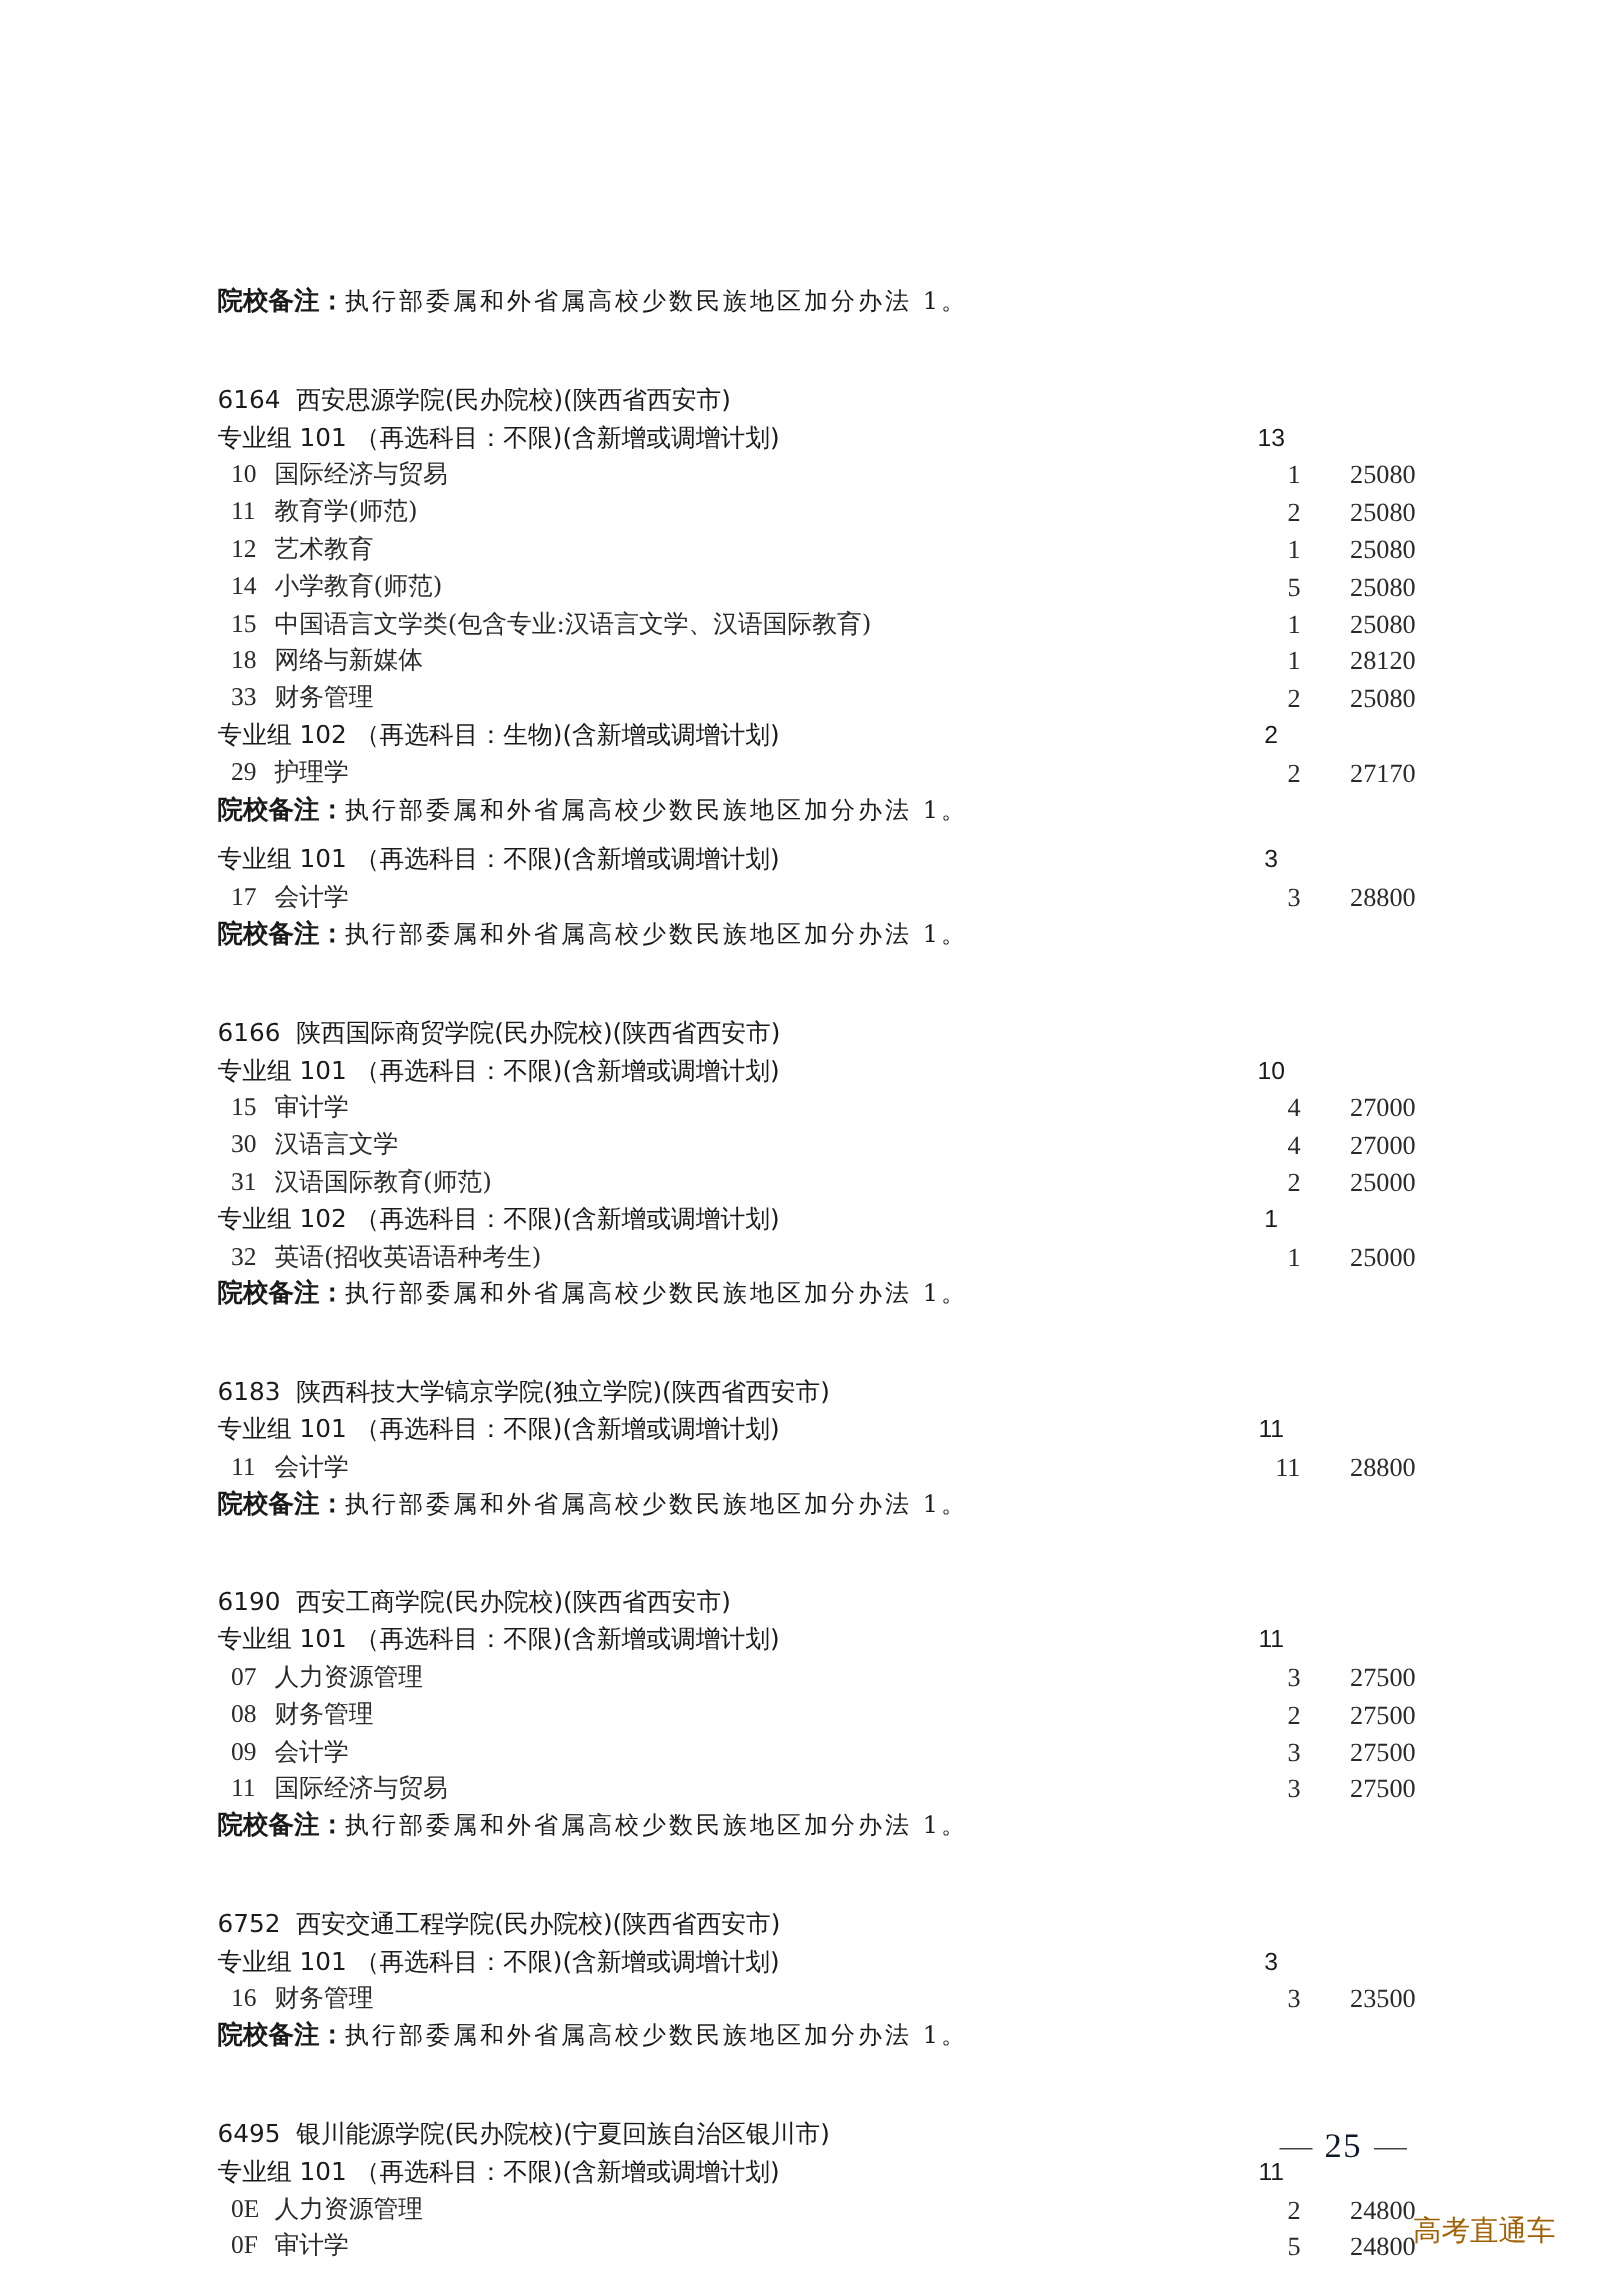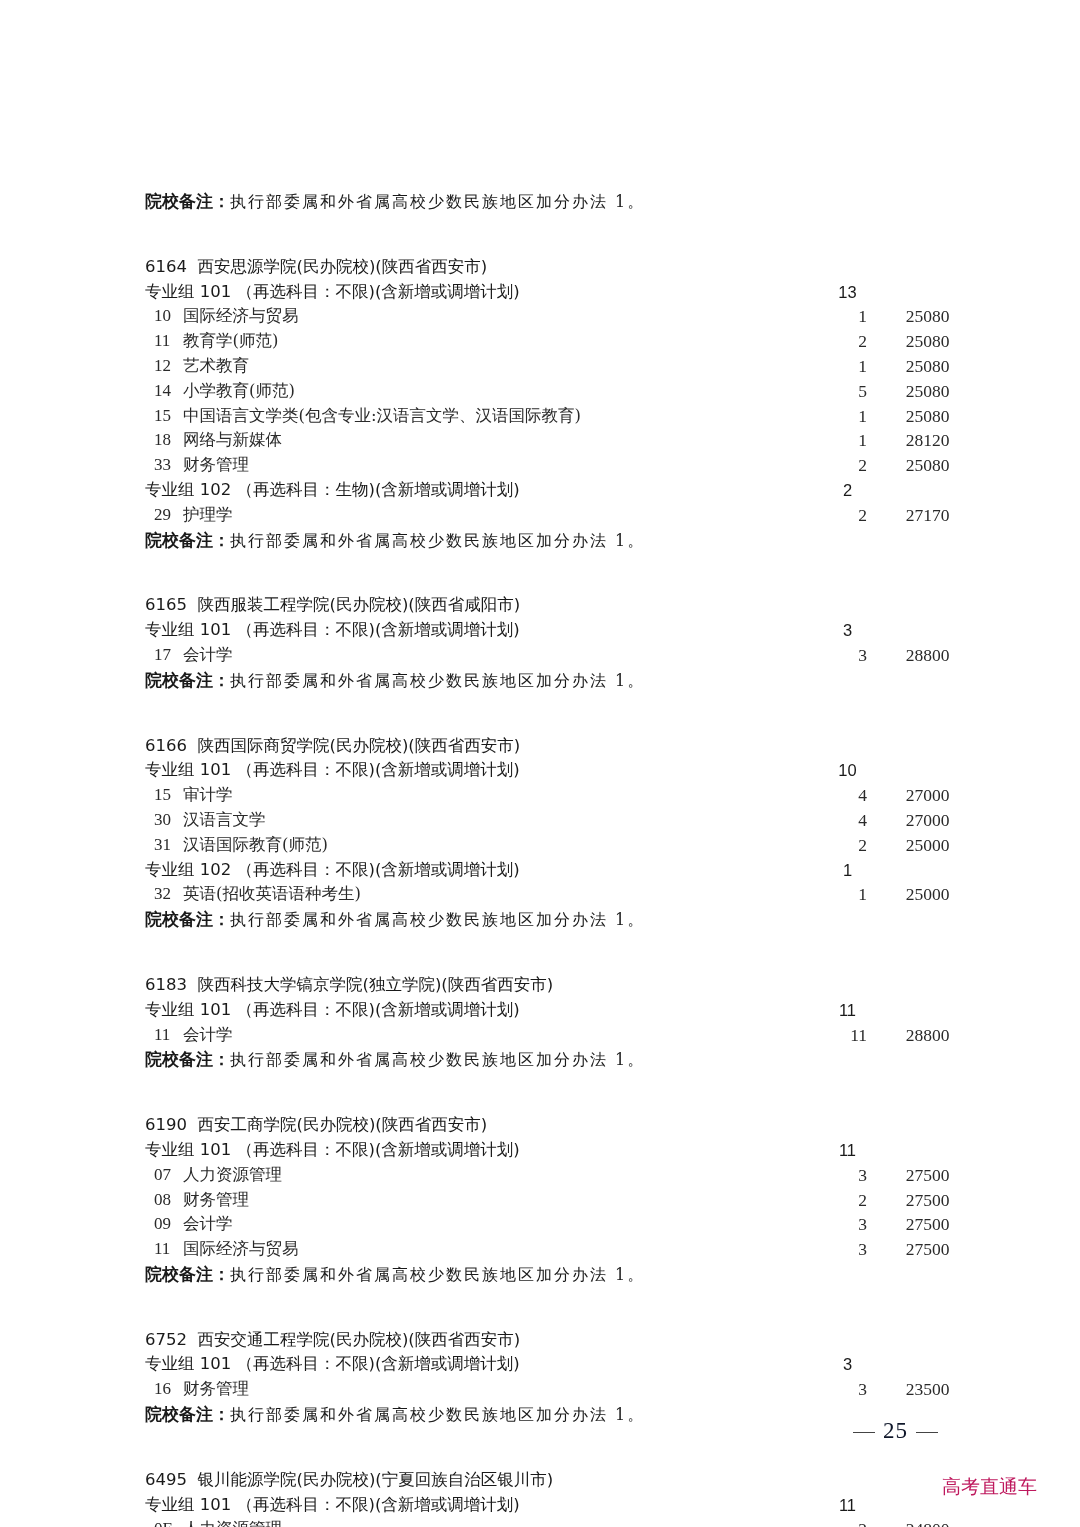--- a/index.html
+++ b/index.html
@@ -16,30 +16,30 @@
   .remark .text { font-family: "DejaVu Serif", serif; letter-spacing: 2px; font-size: 16px; }
   .school { font-family: "DejaVu Sans", sans-serif; font-size: 16.5px; margin-top: 32px; }
   .group { font-family: "DejaVu Sans", sans-serif; font-size: 16.5px; }
   .major { font-family: "DejaVu Serif", serif; font-size: 16.5px; color: #2a2a2a; padding-left: 9px; }
   .major .code { display: inline-block; min-width: 29px; font-family: "Liberation Serif", serif; font-size: 17px; }
   .count {
     position: absolute; left: 690px; width: 40px; text-align: right; top: 0;
   }
   .count.g { font-family: "Liberation Sans", sans-serif; font-size: 16.5px; left: 680px; width: 45px; text-align: center; }
   .count.m { font-family: "Liberation Serif", serif; font-size: 17.5px; width: 32px; text-align: right; }
-  .fee { position: absolute; left: 755px; width: 55px; text-align: center; top: 0; font-family: "Liberation Serif", serif; font-size: 17.5px; color: #2a2a2a; }
+  .fee { position: absolute; left: 755px; width: 55px; text-align: left; top: 0; font-family: "Liberation Serif", serif; font-size: 17.5px; color: #2a2a2a; }
   .section-gap { height: 9px; }
   .footer-page {
     position: absolute; left: 845px; top: 1418px; font-family: "Liberation Serif", serif;
     font-size: 23px; color: #0f172a; letter-spacing: 1px;
   }
   .footer-page .dash { display: inline-block; width: 22px; height: 1px; background: #444; vertical-align: middle; margin: 0 8px; }
   .watermark {
     position: absolute; left: 942px; top: 1474px; font-family: "DejaVu Sans", sans-serif;
-    font-size: 19px; color: #be185d;
+    font-size: 19px; color: #a16207;
   }
 </style>
 </head>
 <body>
 
 <div class="page">
 
   <div class="line remark">
     <span class="label">院校备注：</span><span class="text">执行部委属和外省属高校少数民族地区加分办法 1。</span>
   </div>
@@ -62,23 +62,20 @@
   <div class="line group">
     <span>专业组 102 （再选科目：生物)(含新增或调增计划)</span>
     <span class="count g">2</span>
   </div>
   <div class="line major"><span class="code">29</span><span>护理学</span><span class="count m">2</span><span class="fee">27170</span></div>
   <div class="line remark">
     <span class="label">院校备注：</span><span class="text">执行部委属和外省属高校少数民族地区加分办法 1。</span>
   </div>
   <div class="section-gap"></div>
 
-  <div class="line school">
-    <span>6165</span>&nbsp;&nbsp;<span>陕西服装工程学院(民办院校)(陕西省咸阳市)</span>
-  </div>
   <div class="line group">
     <span>专业组 101 （再选科目：不限)(含新增或调增计划)</span>
     <span class="count g">3</span>
   </div>
   <div class="line major"><span class="code">17</span><span>会计学</span><span class="count m">3</span><span class="fee">28800</span></div>
   <div class="line remark">
     <span class="label">院校备注：</span><span class="text">执行部委属和外省属高校少数民族地区加分办法 1。</span>
   </div>
   <div class="section-gap"></div>
 

